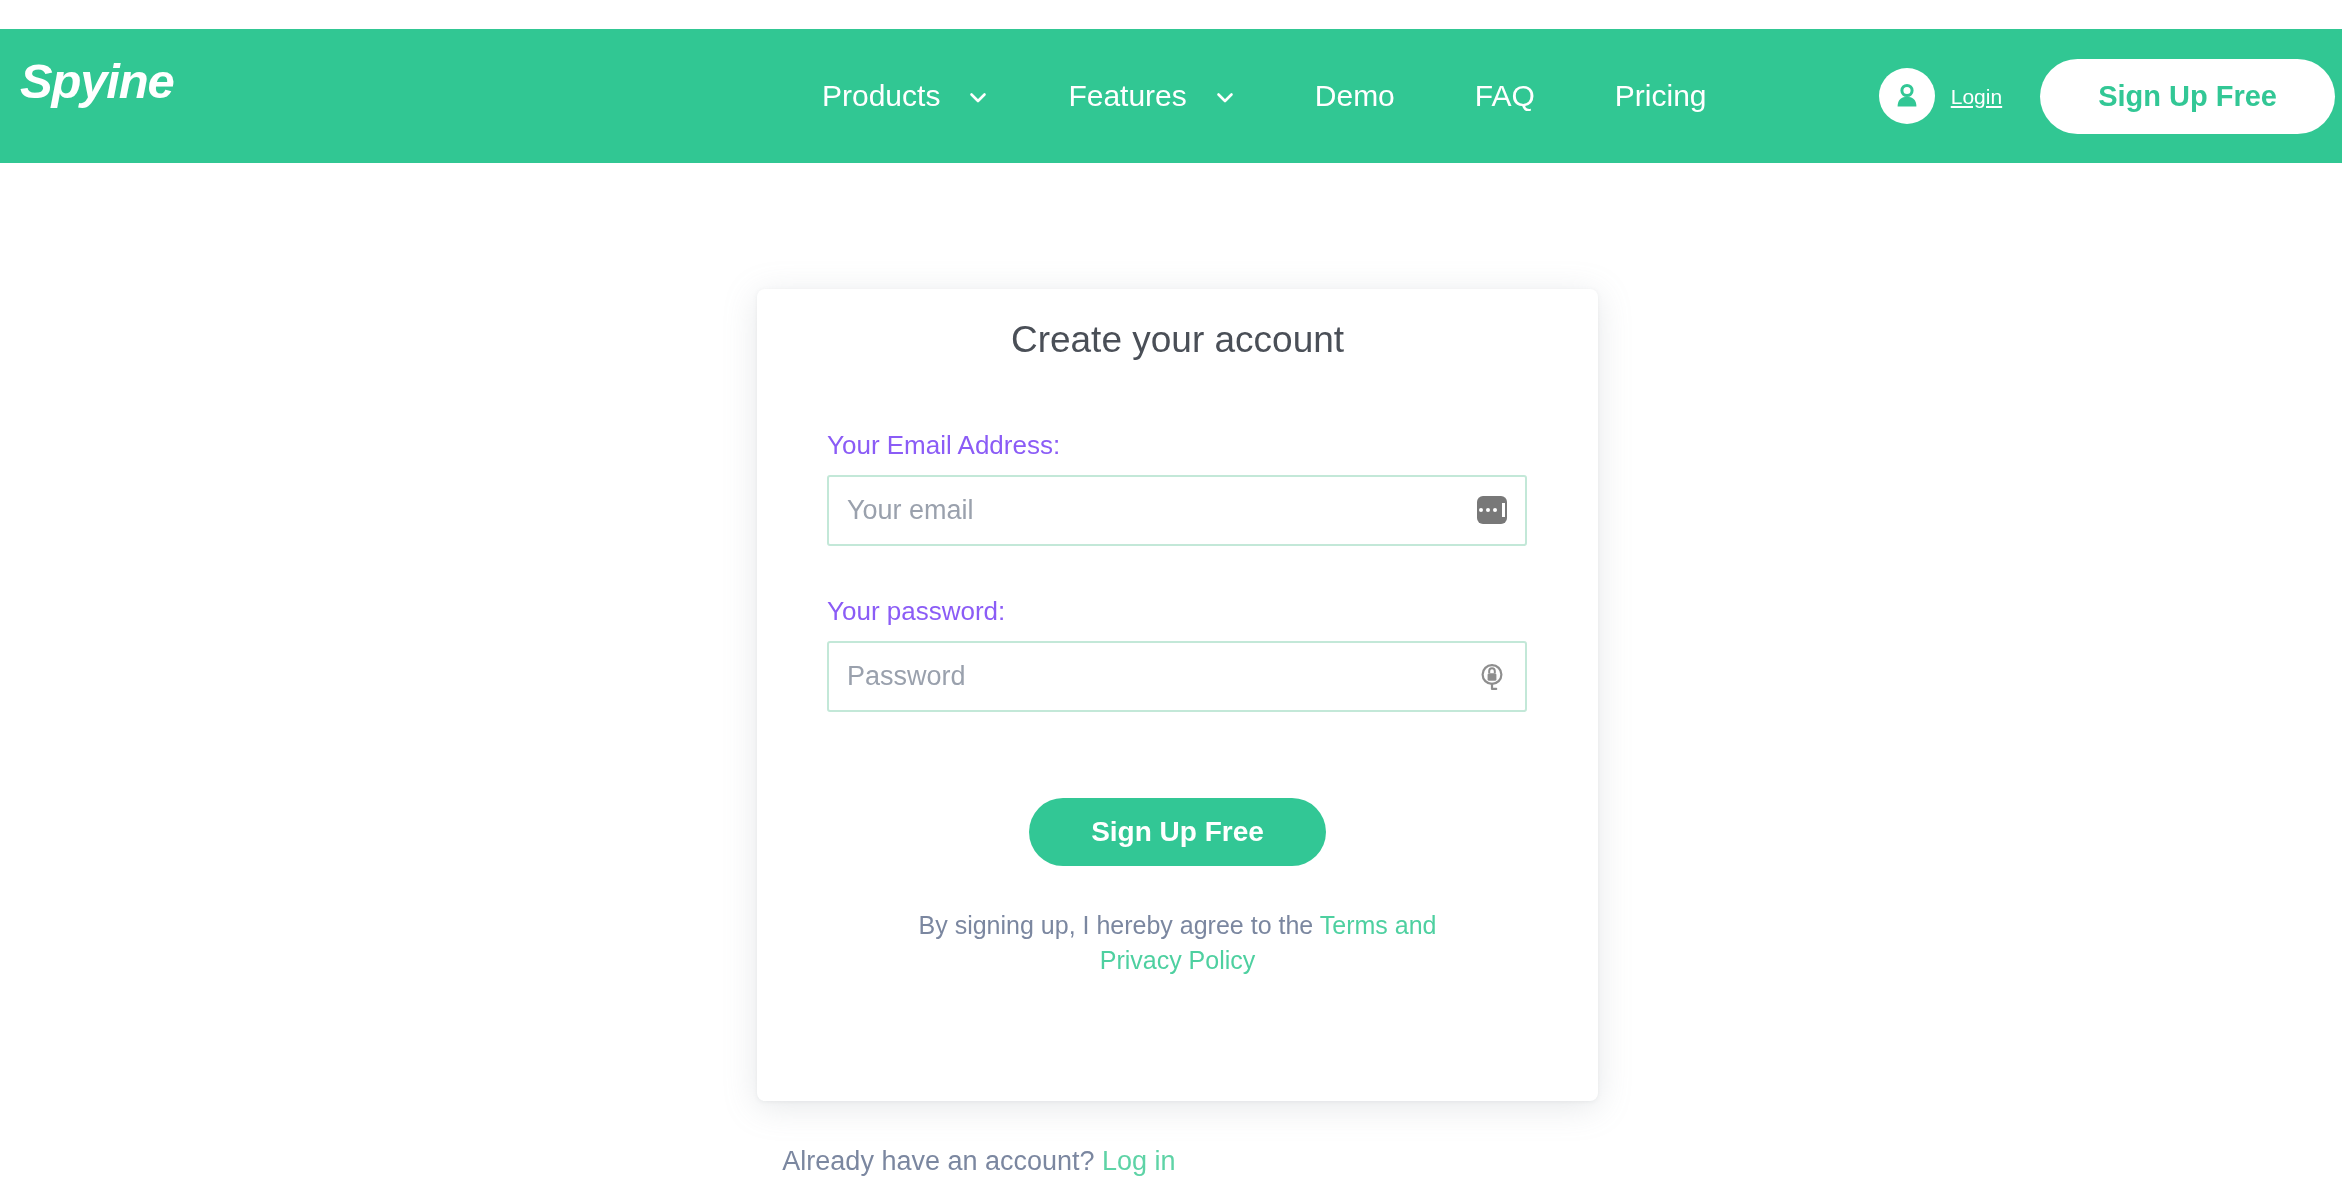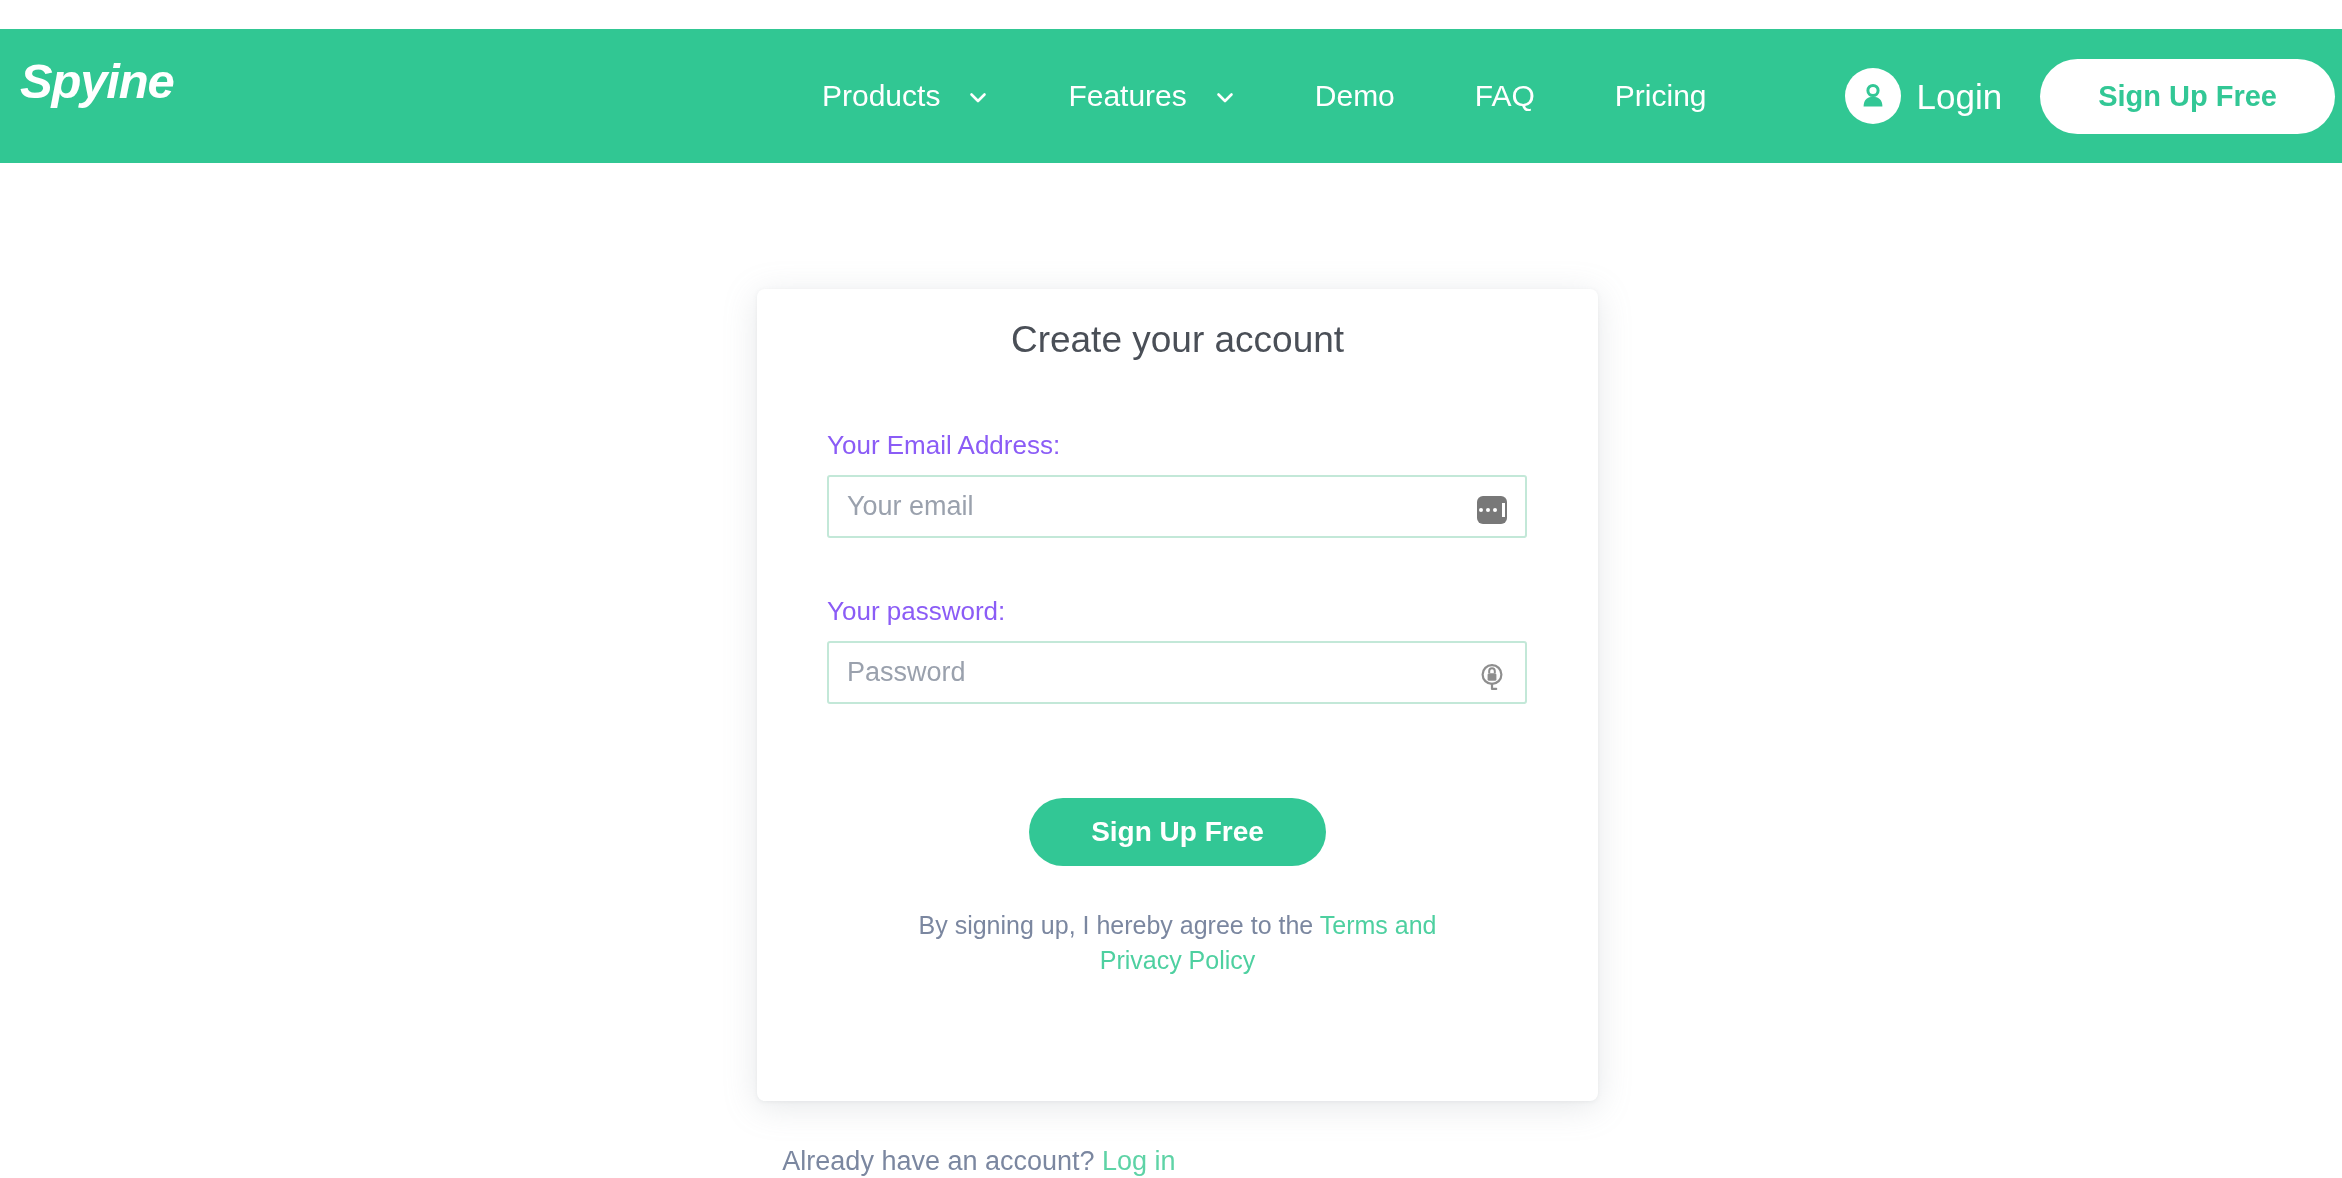--- a/index.html
+++ b/index.html
@@ -97,23 +97,24 @@
     border-radius: 50%;
     background: #ffffff;
     display: flex;
     align-items: center;
     justify-content: center;
     flex: 0 0 auto;
   }
 
   .login-label {
     color: #ffffff;
-    font-size: 35px;
-    white-space: nowrap;
-    line-height: 1;
+    font-size: 21px;
+    white-space: nowrap;
+    line-height: 1;
+    text-decoration: underline;
   }
 
   .signup-pill {
     background: #ffffff;
     color: #32c795;
     font-size: 29px;
     font-weight: bold;
     border: none;
     border-radius: 60px;
     padding: 23px 58px;
@@ -168,21 +169,21 @@
   }
 
   .input-wrap {
     position: relative;
     width: 700px;
     height: 69px;
   }
 
   .text-input {
     width: 700px;
-    height: 63px;
+    height: 71px;
     border: 2px solid #c3e8d8;
     border-radius: 3px;
     background: #ffffff;
     font-size: 27px;
     color: #4a4f57;
     font-family: "Liberation Sans", sans-serif;
     padding: 0 70px 0 18px;
     outline: none;
   }
   .text-input::placeholder { color: #9aa1ad; }

